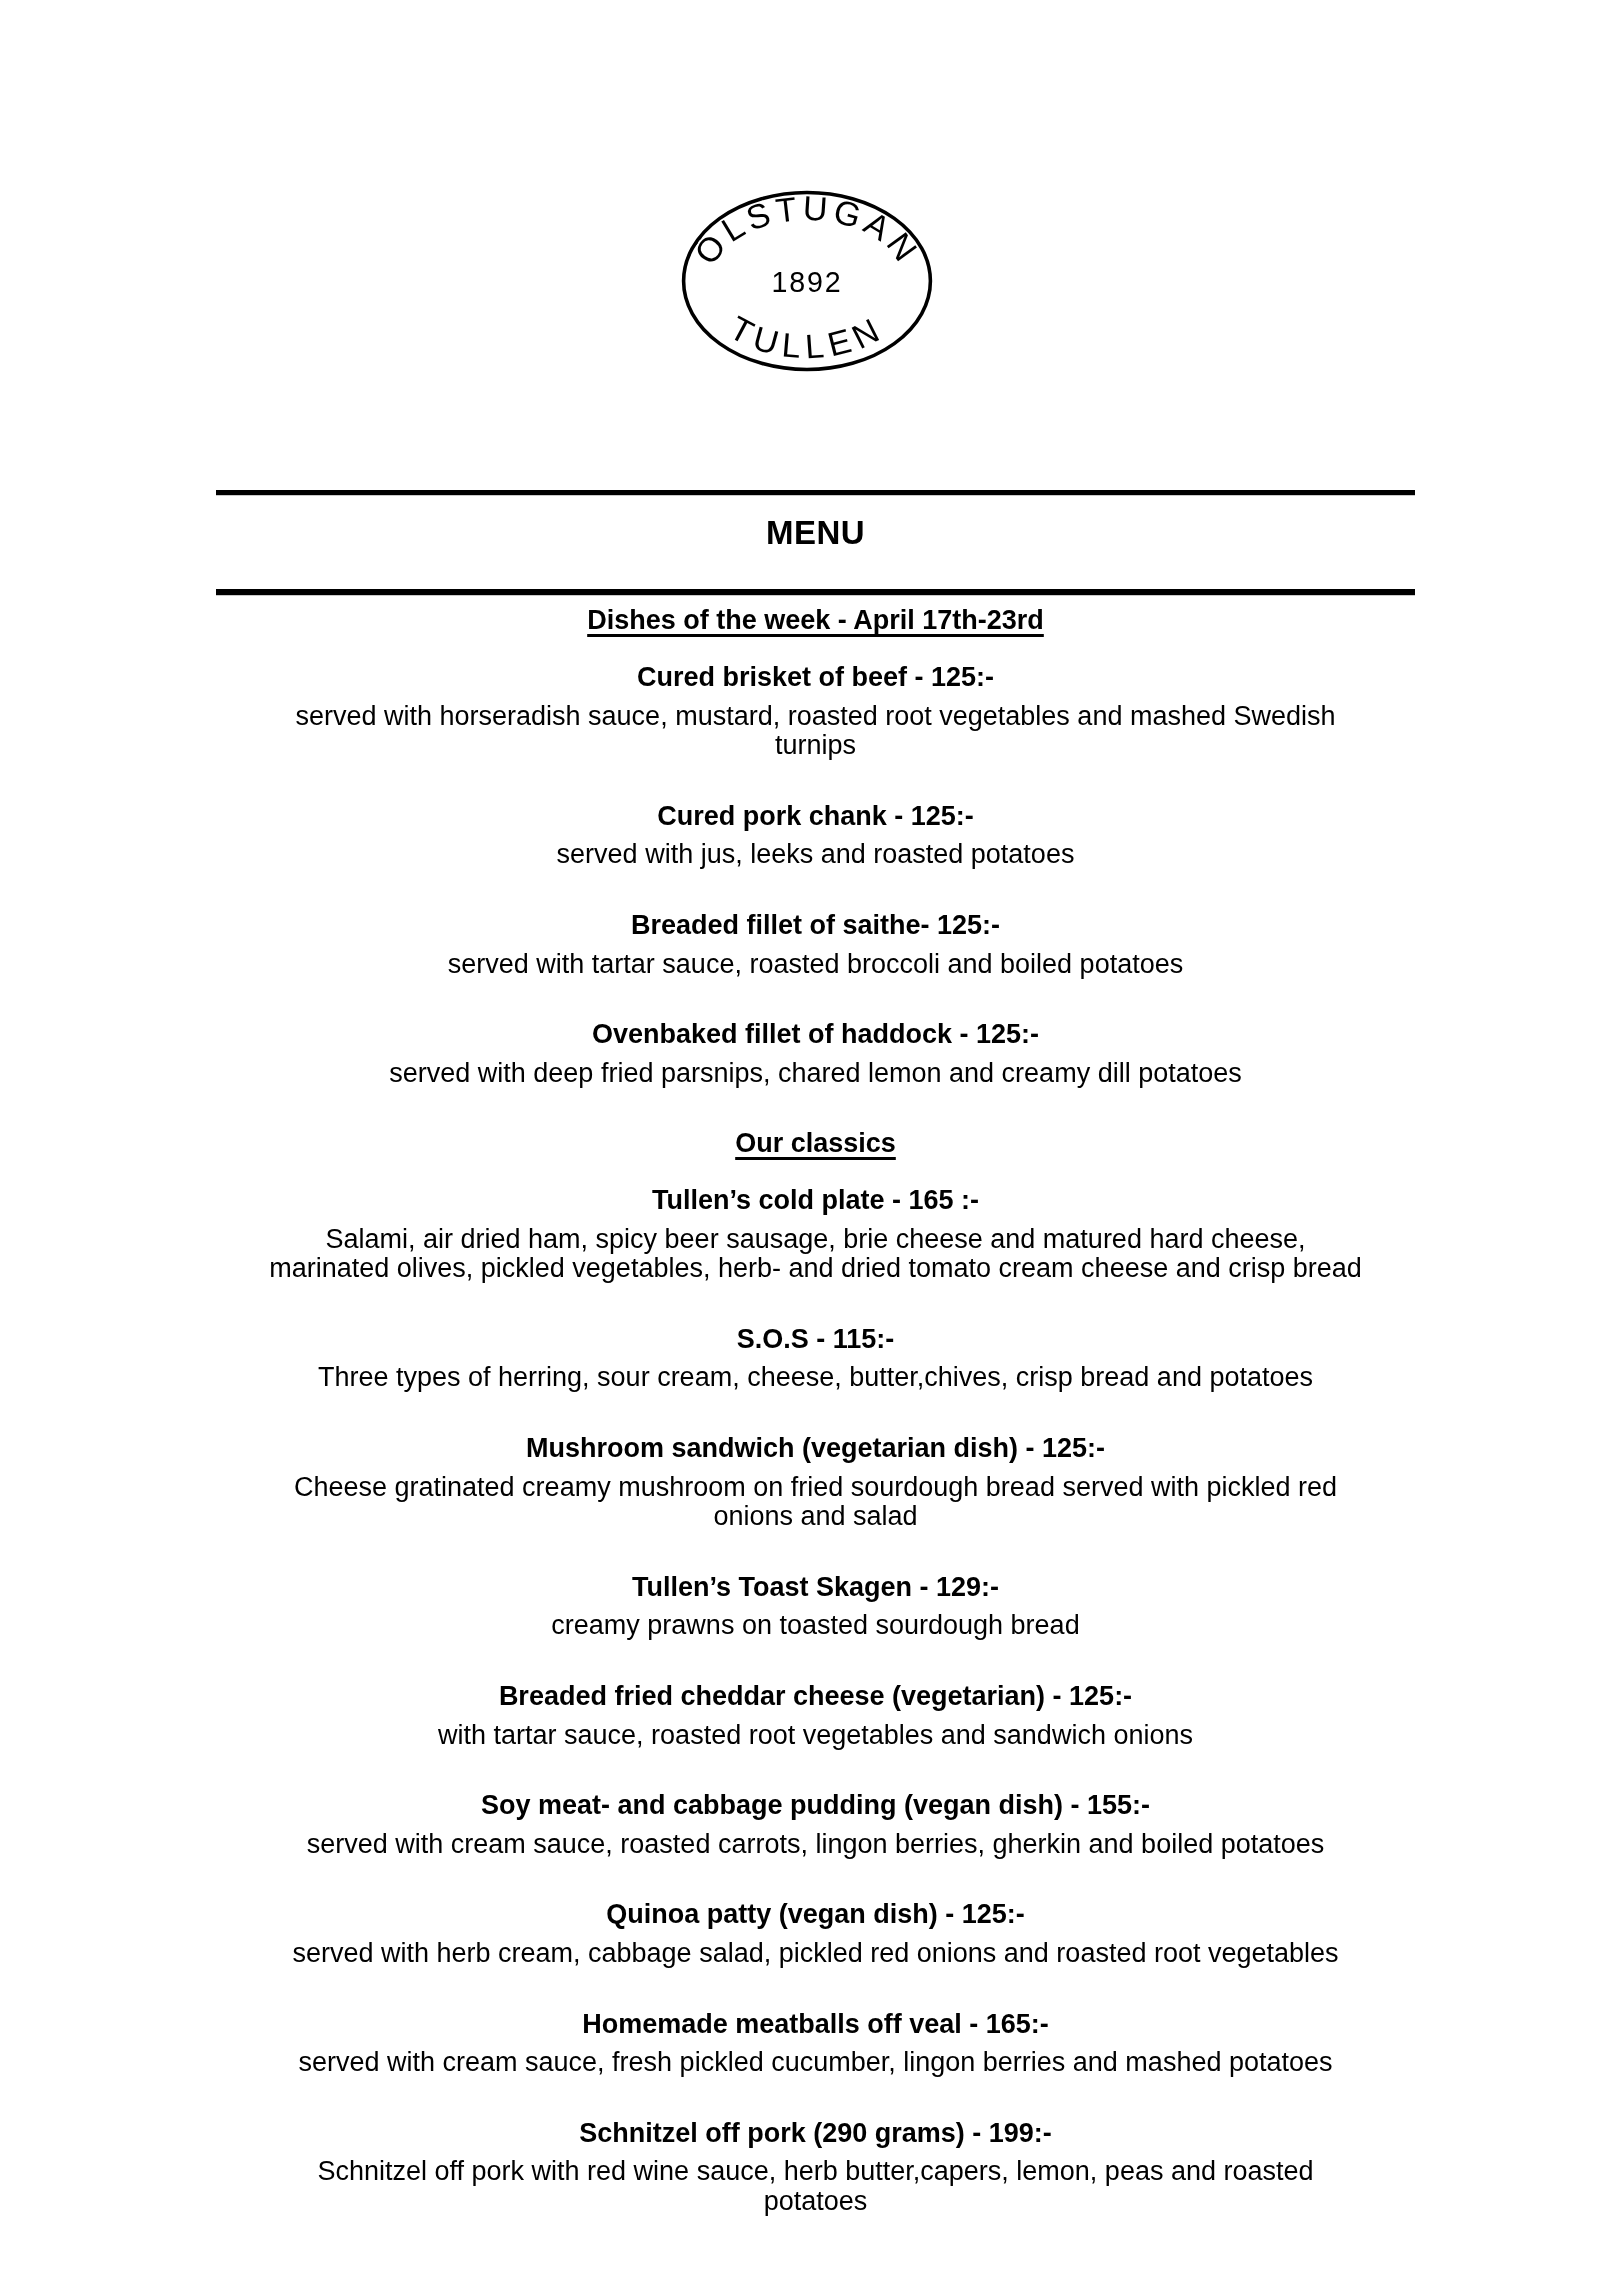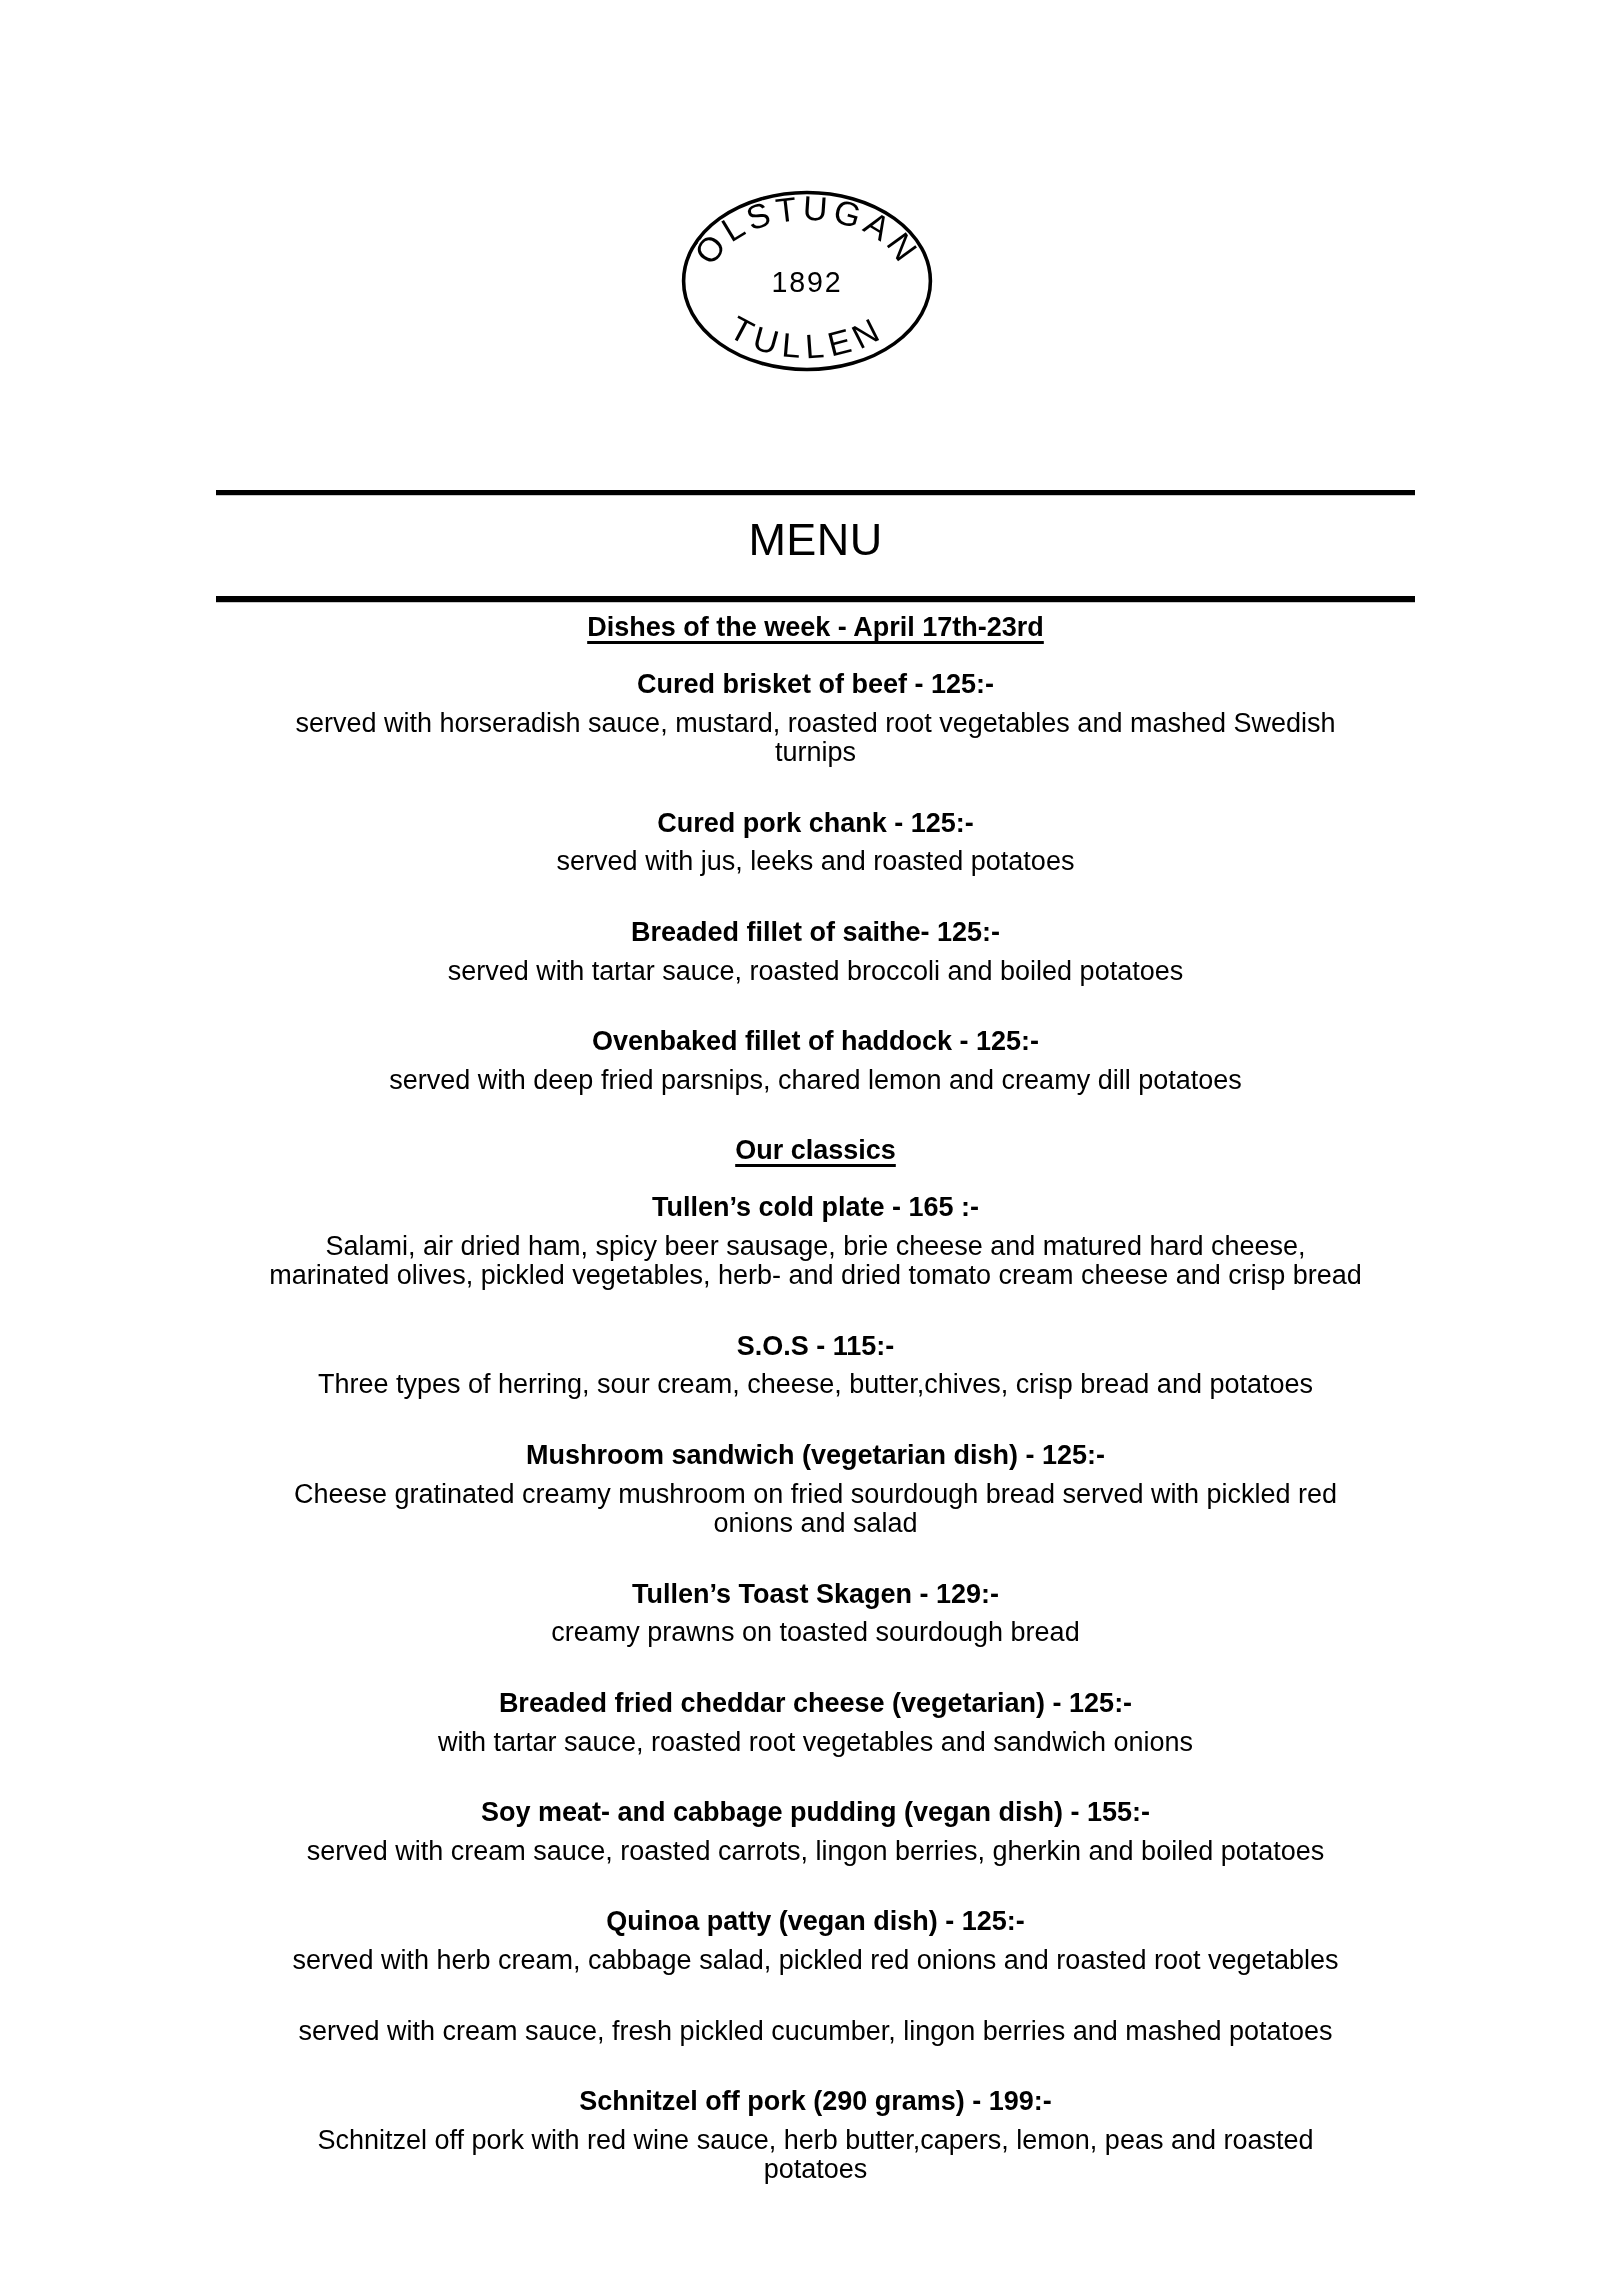--- a/index.html
+++ b/index.html
@@ -26,24 +26,24 @@
     width: 1199px;
     height: 5.4px;
     background: #000000;
     border-bottom: 1.8px solid #c9c9c9;
     box-sizing: content-box;
   }
   .divider-top { margin-top: 116px; }
   .divider-bottom { margin-top: 34px; }
 
   .menu-title {
-    margin: 21px 0 0 0;
-    font-size: 45px;
+    margin: 14px 0 0 0;
+    font-size: 33px;
     line-height: 45px;
-    font-weight: normal;
+    font-weight: bold;
     letter-spacing: 0.4px;
   }
 
   .body-text { font-size: 27px; line-height: 29.6px; }
 
   .section-heading {
     margin: 10.7px 0 27px 0;
     font-weight: bold;
     text-decoration: underline;
     text-decoration-thickness: 2.7px;
@@ -142,20 +142,21 @@
         <div class="dish-name">Soy meat- and cabbage pudding (vegan dish) - 155:-</div>
         <div class="dish-desc">served with cream sauce, roasted carrots, lingon berries, gherkin and boiled potatoes</div>
       </div>
 
       <div class="dish">
         <div class="dish-name">Quinoa patty (vegan dish) - 125:-</div>
         <div class="dish-desc">served with herb cream, cabbage salad, pickled red onions and roasted root vegetables</div>
       </div>
 
       <div class="dish">
+        <div class="dish-name">Homemade meatballs off veal - 165:-</div>
         <div class="dish-desc">served with cream sauce, fresh pickled cucumber, lingon berries and mashed potatoes</div>
       </div>
 
       <div class="dish">
         <div class="dish-name">Schnitzel off pork (290 grams) - 199:-</div>
         <div class="dish-desc">Schnitzel off pork with red wine sauce, herb butter,capers, lemon, peas and roasted potatoes</div>
       </div>
     </section>
 
   </div>

